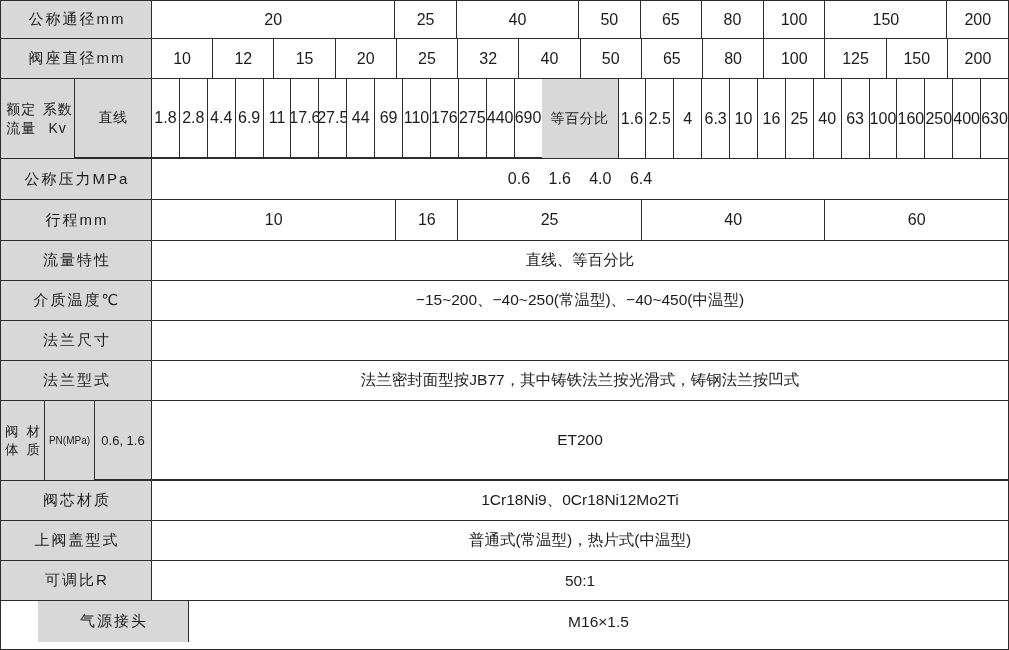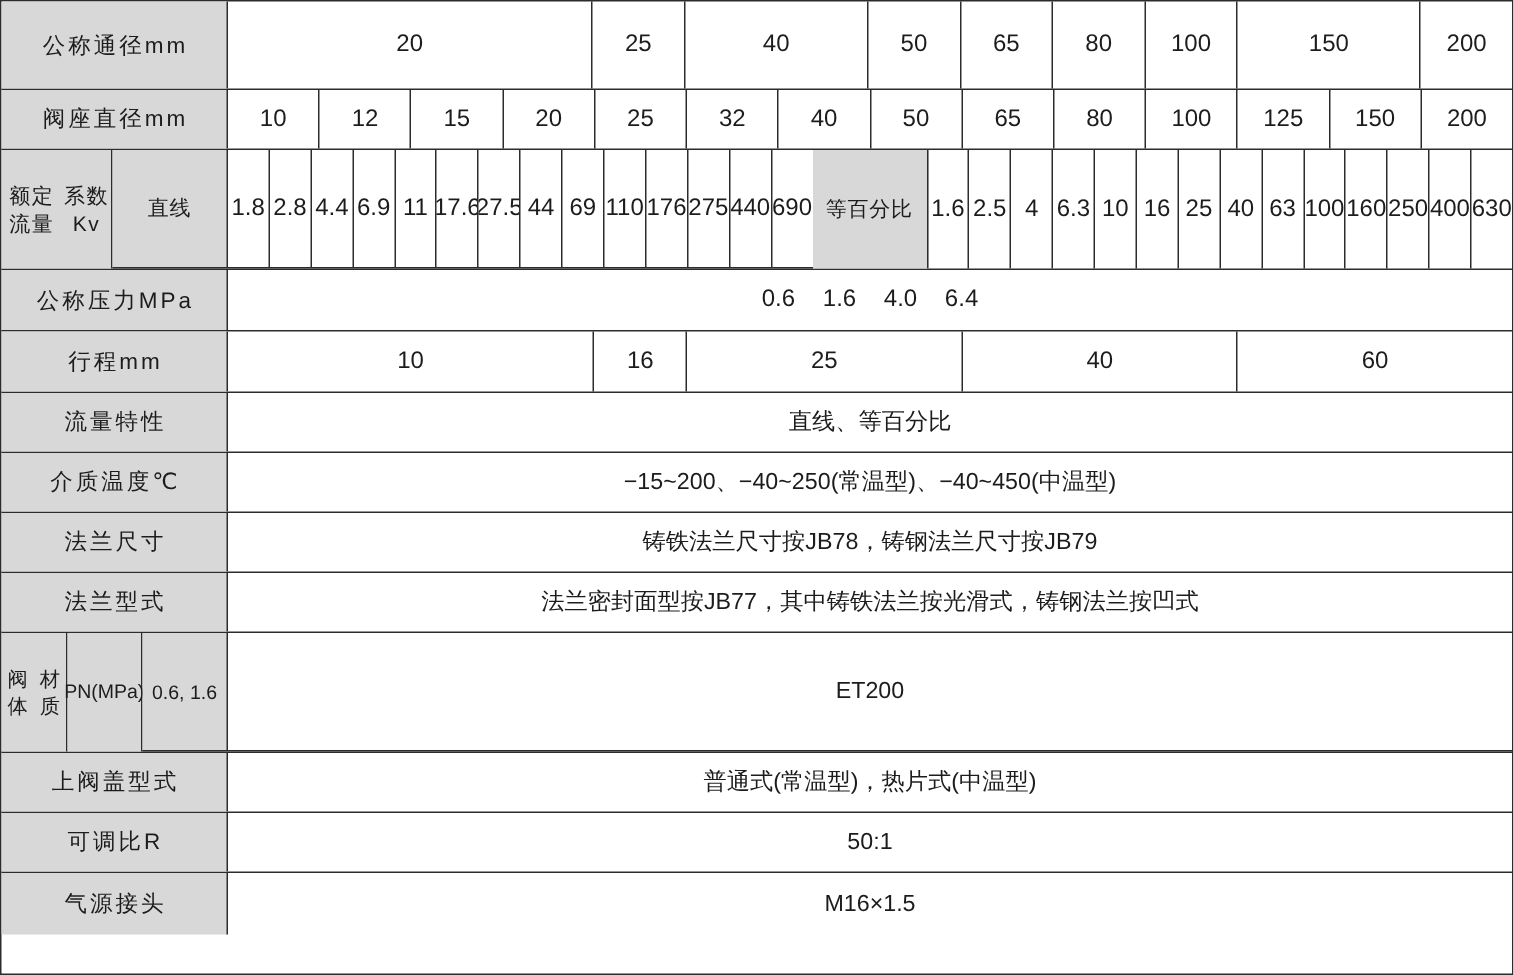--- a/index.html
+++ b/index.html
@@ -10,41 +10,41 @@
     color: #1c1c1c;
     -webkit-font-smoothing: antialiased;
   }
   .spec-table {
     width: 1009px; height: 650px;
     border: 1px solid #2c2c2c;
     display: flex; flex-direction: column;
     background: #ffffff;
   }
   .row, .group { display: flex; flex: 0 0 auto; border-bottom: 1px solid #2c2c2c; }
-  .row.last, .group.last { border-bottom: none; }
-  .h45 { height: 59px; } .h40 { height: 40px; } .h41 { height: 41px; } .h80 { height: 80px; }
+  .row.last, .group.last { border-bottom: none; padding-left: 37px; }
+  .h45 { height: 38px; } .h40 { height: 40px; } .h41 { height: 41px; } .h80 { height: 80px; }
 
   .label {
     width: 151px; flex: 0 0 151px;
     background: #d8d8d8;
     display: flex; align-items: center; justify-content: center;
     border-right: 1px solid #2c2c2c;
     font-size: 15px; letter-spacing: 2px; text-indent: 2px;
     text-align: center;
   }
 
   .glabel {
     background: #d8d8d8;
     display: flex; flex-direction: row; align-items: center; justify-content: center;
     border-right: 1px solid #2c2c2c;
     text-align: center; line-height: 1.3;
   }
   .glabel.w74 { width: 74px; flex: 0 0 74px; font-size: 14px; letter-spacing: 1px; }
   .glabel.w44 { width: 44px; flex: 0 0 44px; font-size: 13.5px; letter-spacing: 0; }
-  .glabel.w50 { width: 50px; flex: 0 0 50px; font-size: 13px; letter-spacing: 0; }
+  .glabel.w50 { width: 50px; flex: 0 0 50px; font-size: 10px; letter-spacing: 0; }
 
   .subcol { flex: 1 1 auto; display: flex; min-width: 0; }
   .subrow { display: flex; flex: 1 1 0; border-bottom: 1px solid #2c2c2c; min-height: 0; }
   .subrow.last { border-bottom: none; }
 
   .sublabel {
     width: 77px; flex: 0 0 77px;
     background: #d8d8d8;
     display: flex; align-items: center; justify-content: center;
     border-right: 1px solid #2c2c2c;
@@ -177,21 +177,20 @@
     <div class="value">直线、等百分比</div>
   </div>
 
   <div class="row h40">
     <div class="label">介质温度℃</div>
     <div class="value">−15~200、−40~250(常温型)、−40~450(中温型)</div>
   </div>
 
   <div class="row h40">
     <div class="label">法兰尺寸</div>
-    <div class="value">铸铁法兰尺寸按JB78，铸钢法兰尺寸按JB79</div>
   </div>
 
   <div class="row h40">
     <div class="label">法兰型式</div>
     <div class="value">法兰密封面型按JB77，其中铸铁法兰按光滑式，铸钢法兰按凹式</div>
   </div>
 
   <div class="group h80">
     <div class="glabel w44">
       <span>阀体</span>
@@ -202,20 +201,24 @@
       <span>(MPa)</span>
     </div>
     <div class="subcol">
       <div class="subrow">
         <div class="sublabel w57">0.6, 1.6</div>
         <div class="value">ET200</div>
       </div>
     </div>
   </div>
 
+  <div class="row h40">
+    <div class="label">阀芯材质</div>
+    <div class="value">1Cr18Ni9、0Cr18Ni12Mo2Ti</div>
+  </div>
 
   <div class="row h40">
     <div class="label">上阀盖型式</div>
     <div class="value">普通式(常温型)，热片式(中温型)</div>
   </div>
 
   <div class="row h40">
     <div class="label">可调比R</div>
     <div class="value">50:1</div>
   </div>

